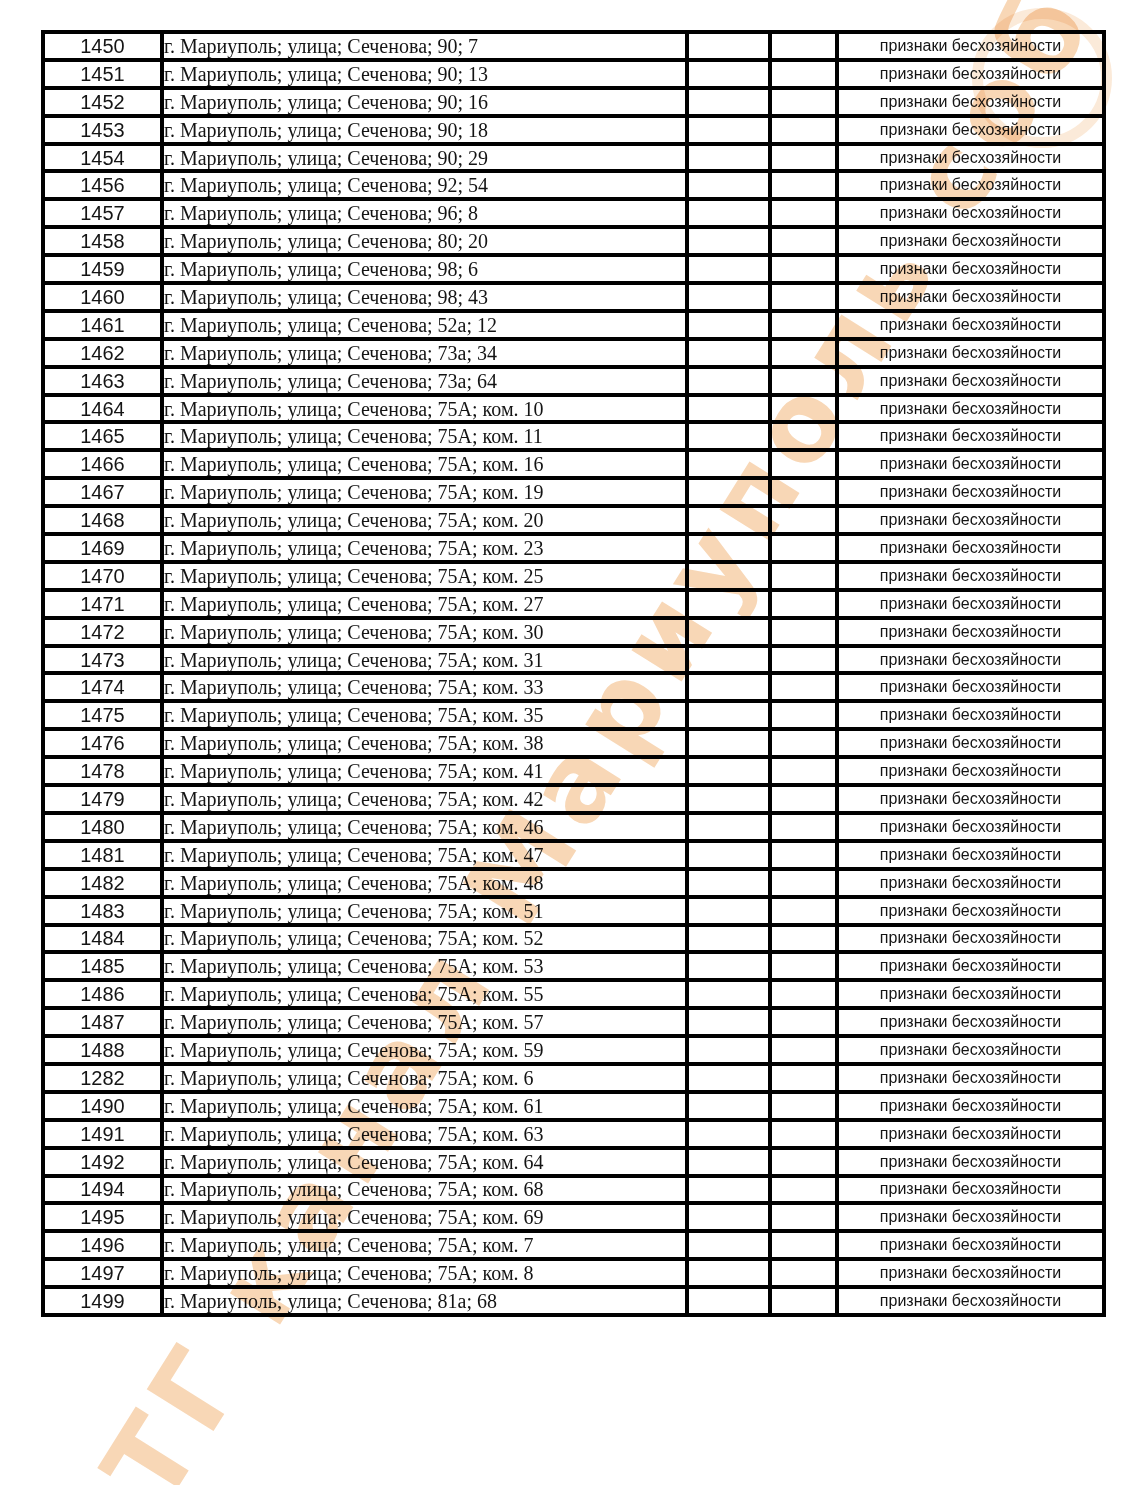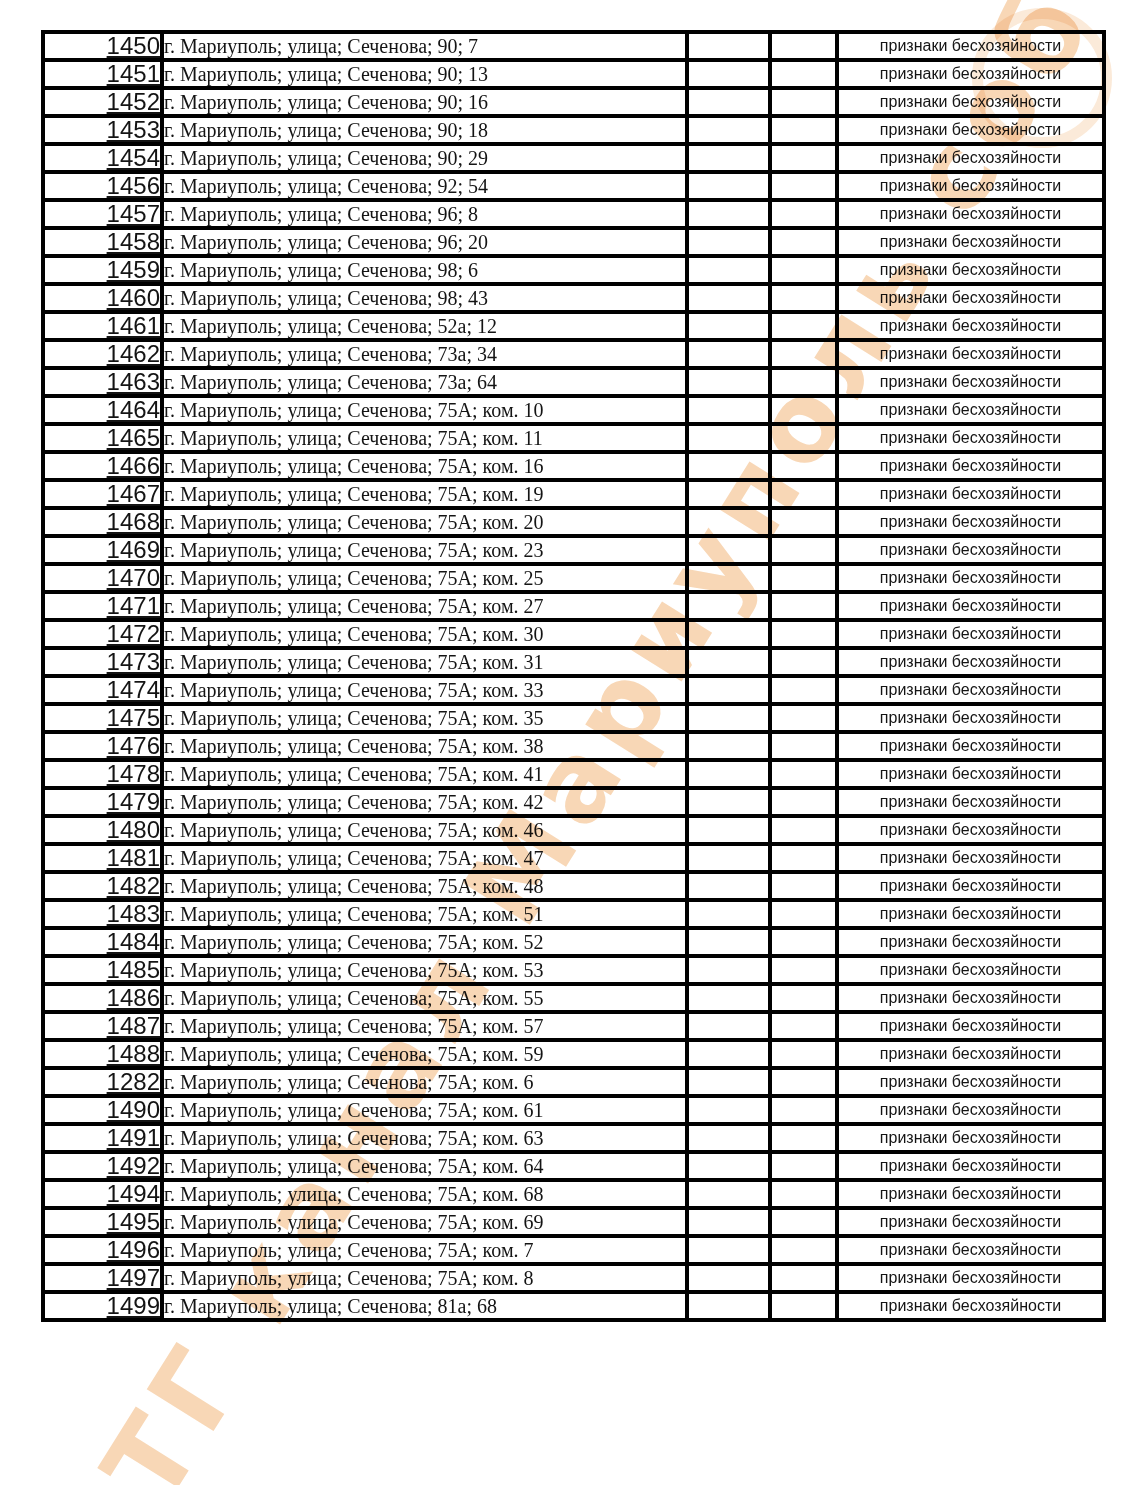--- a/index.html
+++ b/index.html
@@ -23,25 +23,24 @@
     border:4px solid #000000;
     height:23.9px;
     padding:0;
     overflow:hidden;
     white-space:nowrap;
     vertical-align:middle;
     color:#141414;
     background:transparent;
   }
   td.c-num{
-    text-align:right;
+    text-align:center;
     font-family:"Liberation Sans", sans-serif;
-    font-size:24px;
+    font-size:20px;
     line-height:1;
-    text-decoration:underline;
   }
   td.c-addr{
     font-family:"Liberation Serif", serif;
     font-size:20px;
     padding-left:4px;
     text-align:left;
     line-height:1;
     margin-top:33px;
   }
   td.c-empty{background:transparent;}
@@ -140,21 +139,21 @@
         </tr>
         <tr>
           <td class="c-num">1457</td>
           <td class="c-addr">г. Мариуполь; улица; Сеченова; 96; 8</td>
           <td class="c-empty"></td>
           <td class="c-empty"></td>
           <td class="c-status">признаки бесхозяйности</td>
         </tr>
         <tr>
           <td class="c-num">1458</td>
-          <td class="c-addr">г. Мариуполь; улица; Сеченова; 96; 20</td>
+          <td class="c-addr">г. Мариуполь; улица; Сеченова; 80; 20</td>
           <td class="c-empty"></td>
           <td class="c-empty"></td>
           <td class="c-status">признаки бесхозяйности</td>
         </tr>
         <tr>
           <td class="c-num">1459</td>
           <td class="c-addr">г. Мариуполь; улица; Сеченова; 98; 6</td>
           <td class="c-empty"></td>
           <td class="c-empty"></td>
           <td class="c-status">признаки бесхозяйности</td>

